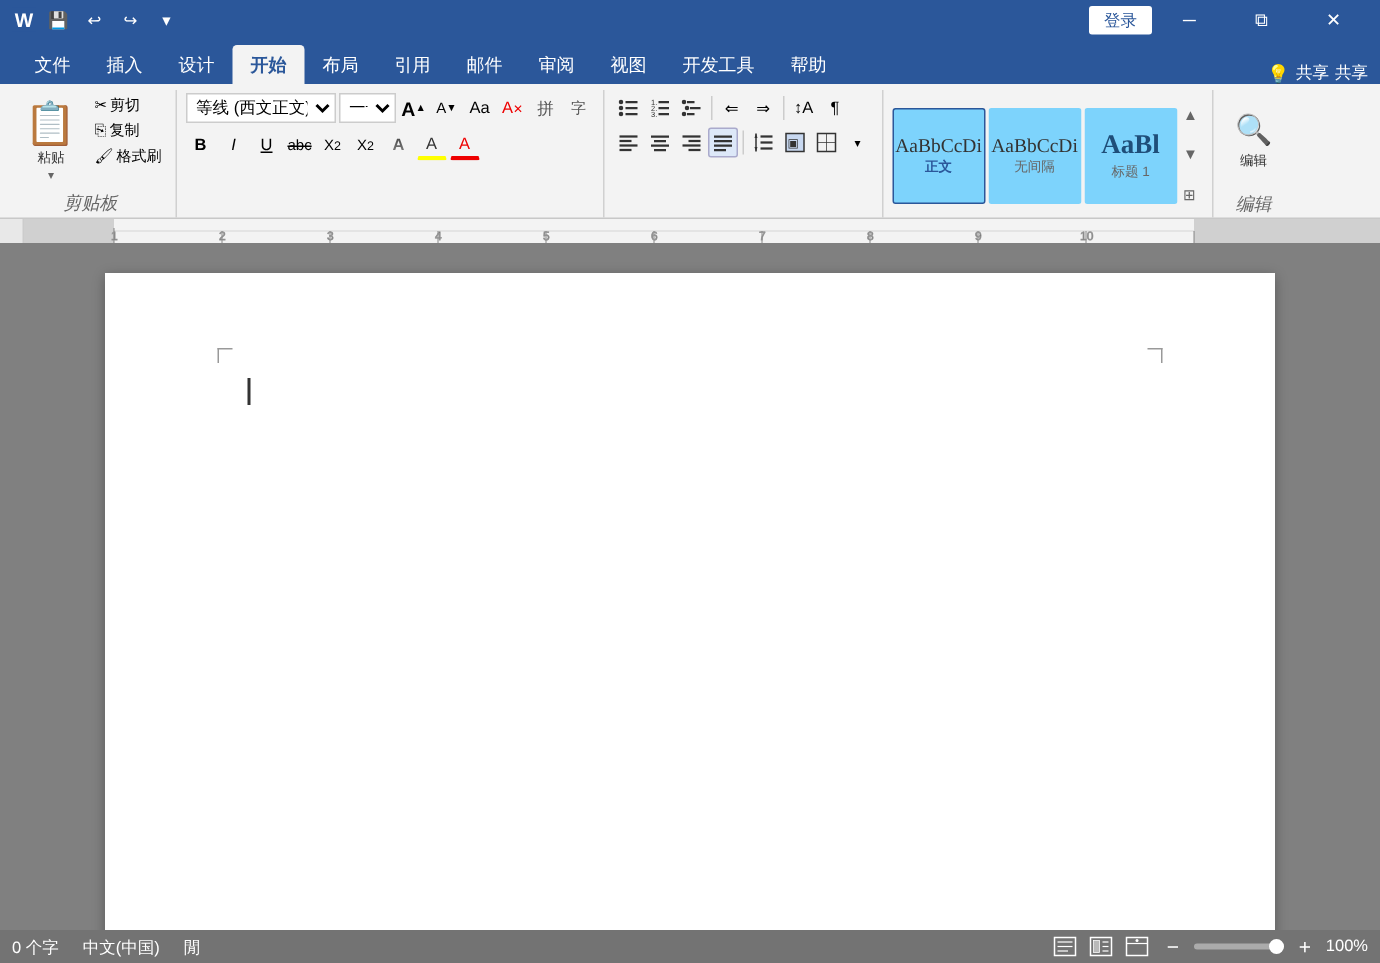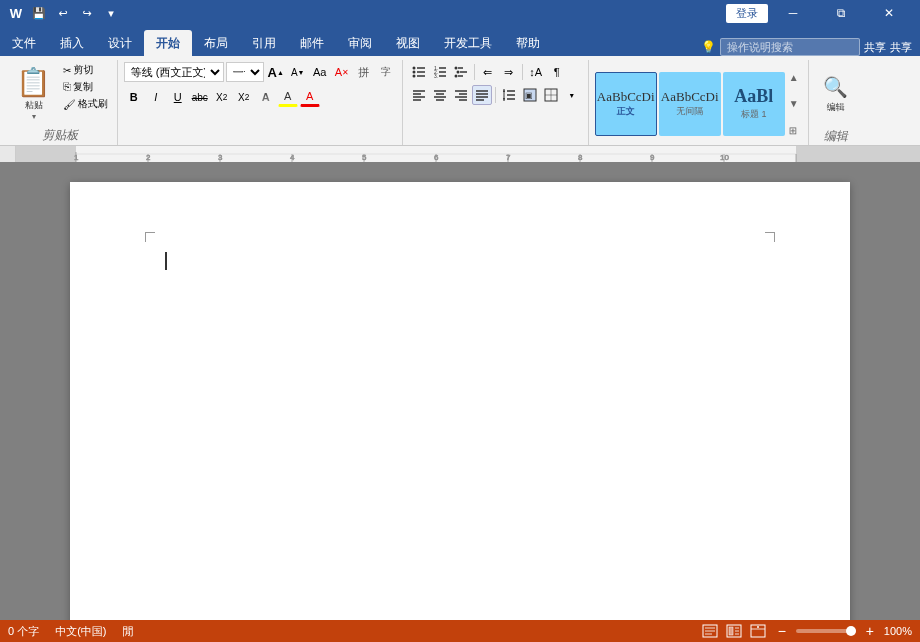--- a/index.html
+++ b/index.html
@@ -31,21 +31,21 @@
       border-radius: 2px;
       font-family: 'Microsoft YaHei', sans-serif;
     }
 
     
     #ribbon-tabs {
       height: 30px;
       background: #2b579a;
       display: flex;
       align-items: flex-end;
-      padding-left: 0;
+      padding-left: 11px;
     }
     .ribbon-tab {
       height: 26px;
       padding: 0 12px;
       display: flex;
       align-items: center;
       font-size: 12px;
       color: white;
       cursor: pointer;
       border-radius: 3px 3px 0 0;
@@ -205,21 +205,21 @@
       height: 10px;
       border-color: #999;
       border-style: solid;
     }
     .corner-mark.tl { top: 50px; left: 75px; border-width: 1px 0 0 1px; }
     .corner-mark.tr { top: 50px; right: 75px; border-width: 1px 1px 0 0; }
 
     
     #status-bar {
       height: 22px;
-      background: #c2410c;
+      background: #737373;
       display: flex;
       align-items: center;
       padding: 0 8px;
       color: white;
       font-size: 11px;
       justify-content: space-between;
     }
     #status-left { display: flex; align-items: center; gap: 16px; }
     #status-right { display: flex; align-items: center; gap: 4px; }
     .status-view-btn { width: 20px; height: 16px; display: flex; align-items: center; justify-content: center; cursor: pointer; }
@@ -269,21 +269,20 @@
   <div class="ribbon-tab active">开始</div>
   <div class="ribbon-tab">布局</div>
   <div class="ribbon-tab">引用</div>
   <div class="ribbon-tab">邮件</div>
   <div class="ribbon-tab">审阅</div>
   <div class="ribbon-tab">视图</div>
   <div class="ribbon-tab">开发工具</div>
   <div class="ribbon-tab">帮助</div>
   <div id="ribbon-right">
     <span>💡</span>
-    <input type="text" id="search-box" placeholder="操作说明搜索" style="">
     <span style="color:white; font-size:11px; cursor:pointer; display:flex; align-items:center; gap:2px;">共享</span>
     <span style="color:white;font-size:11px;cursor:pointer;">共享</span>
   </div>
 </div>
 
 <div id="ribbon">
 
   <div class="ribbon-group">
     <div class="ribbon-group-content">
       <div class="paste-btn">

